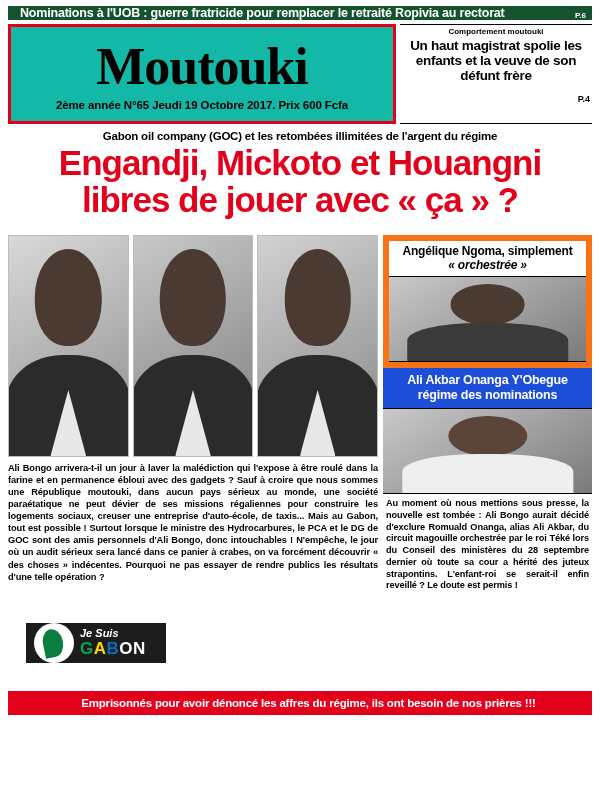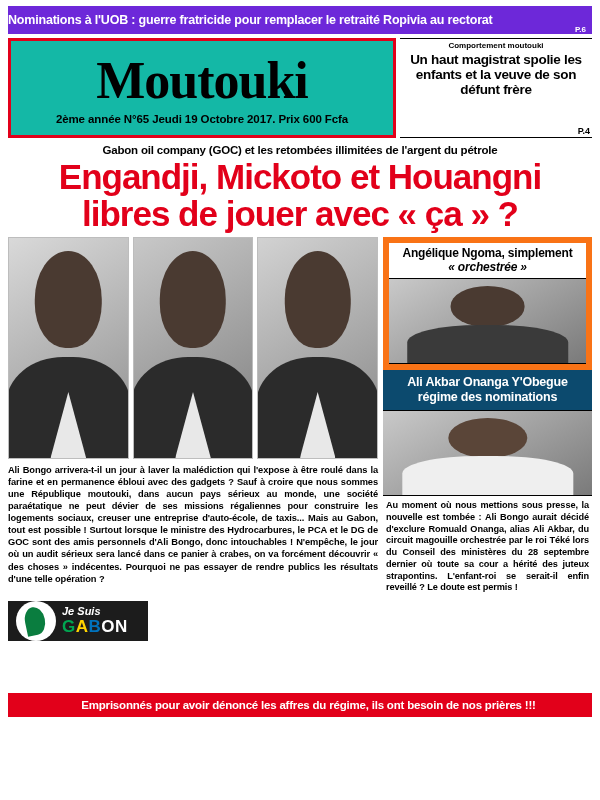--- a/index.html
+++ b/index.html
@@ -14,26 +14,26 @@
 
   .page {
     width: 600px; height: 800px;
     position: relative;
     padding: 6px 8px 0 8px;
     background: #fff;
   }
 
   
   .top-banner {
-    background: #6d28d9;
+    background: #14532d;
     color: #fff;
-    height: 28px;
+    height: 14px;
     display: flex;
     align-items: center;
-    padding: 0 0;
+    padding: 0 12px;
     position: relative;
   }
   .top-banner .txt {
     font-size: 12.5px;
     font-weight: bold;
     letter-spacing: -0.2px;
     white-space: nowrap;
   }
   .top-banner .pageref {
     position: absolute;
@@ -92,21 +92,21 @@
   }
   .topbox .head {
     font-size: 13.5px;
     font-weight: bold;
     text-align: center;
     line-height: 1.12;
     letter-spacing: -0.3px;
   }
   .topbox .pageref {
     position: absolute;
-    right: 2px; bottom: 1px;
+    right: 2px; bottom: 19px;
     font-size: 9px;
     font-weight: bold;
   }
 
   
   .strapline {
     text-align: center;
     font-size: 11.5px;
     font-weight: bold;
     margin-top: 6px;
@@ -114,21 +114,21 @@
   }
   .main-head {
     color: #e2001a;
     font-family: "Liberation Sans", sans-serif;
     font-weight: bold;
     text-align: center;
     font-size: 35px;
     line-height: 1.07;
     letter-spacing: -1px;
     margin-top: 2px;
-    margin-bottom: 4px;
+    margin-bottom: 16px;
   }
   .main-head .l2 { display: block; }
 
   
   .content {
     display: flex;
     gap: 5px;
     margin-top: 2px;
   }
   .col-left { flex: 0 0 370px; }
@@ -212,21 +212,21 @@
   }
   .rphoto .body-shape {
     position: absolute; left: 50%; transform: translateX(-50%);
     bottom: 0; width: 82%; height: 46%;
     background: #3a3a3a; border-radius: 45% 45% 0 0;
   }
   .rphoto.white .body-shape { background: #efefef; }
   .rphoto.white .head-shape { background: #5a4538; }
 
   .rbox-head2 {
-    background: #0c4a6e;
+    background: #1d4ed8;
     color: #fff;
     text-align: center;
     font-size: 12.5px;
     font-weight: bold;
     line-height: 1.18;
     padding: 5px 3px;
     letter-spacing: -0.2px;
   }
   .rtext {
     font-size: 9.2px;
@@ -236,21 +236,22 @@
     font-weight: bold;
     letter-spacing: -0.1px;
   }
 
   
   .bottom-strip {
     margin-top: 5px;
     height: 88px;
     display: flex;
     gap: 3px;
-    align-items: flex-start;
+    align-items: center;
+    margin-left: 18px;
   }
   .logo-box {
     flex: 0 0 140px;
     background: #1c1c1c;
     color: #fff;
     display: flex;
     align-items: center;
     gap: 6px;
     padding: 0 8px;
     position: relative;
@@ -328,21 +329,21 @@
       <div class="title">Moutouki</div>
       <div class="subline">2ème année N°65 Jeudi 19 Octobre  2017.  Prix 600 Fcfa</div>
     </div>
     <div class="topbox">
       <div class="kicker">Comportement moutouki</div>
       <div class="head">Un haut magistrat spolie les enfants et la veuve de son défunt frère</div>
       <div class="pageref">P.4</div>
     </div>
   </div>
 
-  <div class="strapline">Gabon oil company (GOC) et les retombées illimitées de l'argent du pétrole</div>
+  <div class="strapline">Gabon oil company (GOC) et les retombées illimitées de l'argent du régime</div>
 
   <div class="main-head">
     <span class="l1">Engandji, Mickoto et Houangni</span>
     <span class="l2">libres de jouer avec « ça » ?</span>
   </div>
 
   <div class="content">
 
     <div class="col-left">
       <div class="photo-strip">

